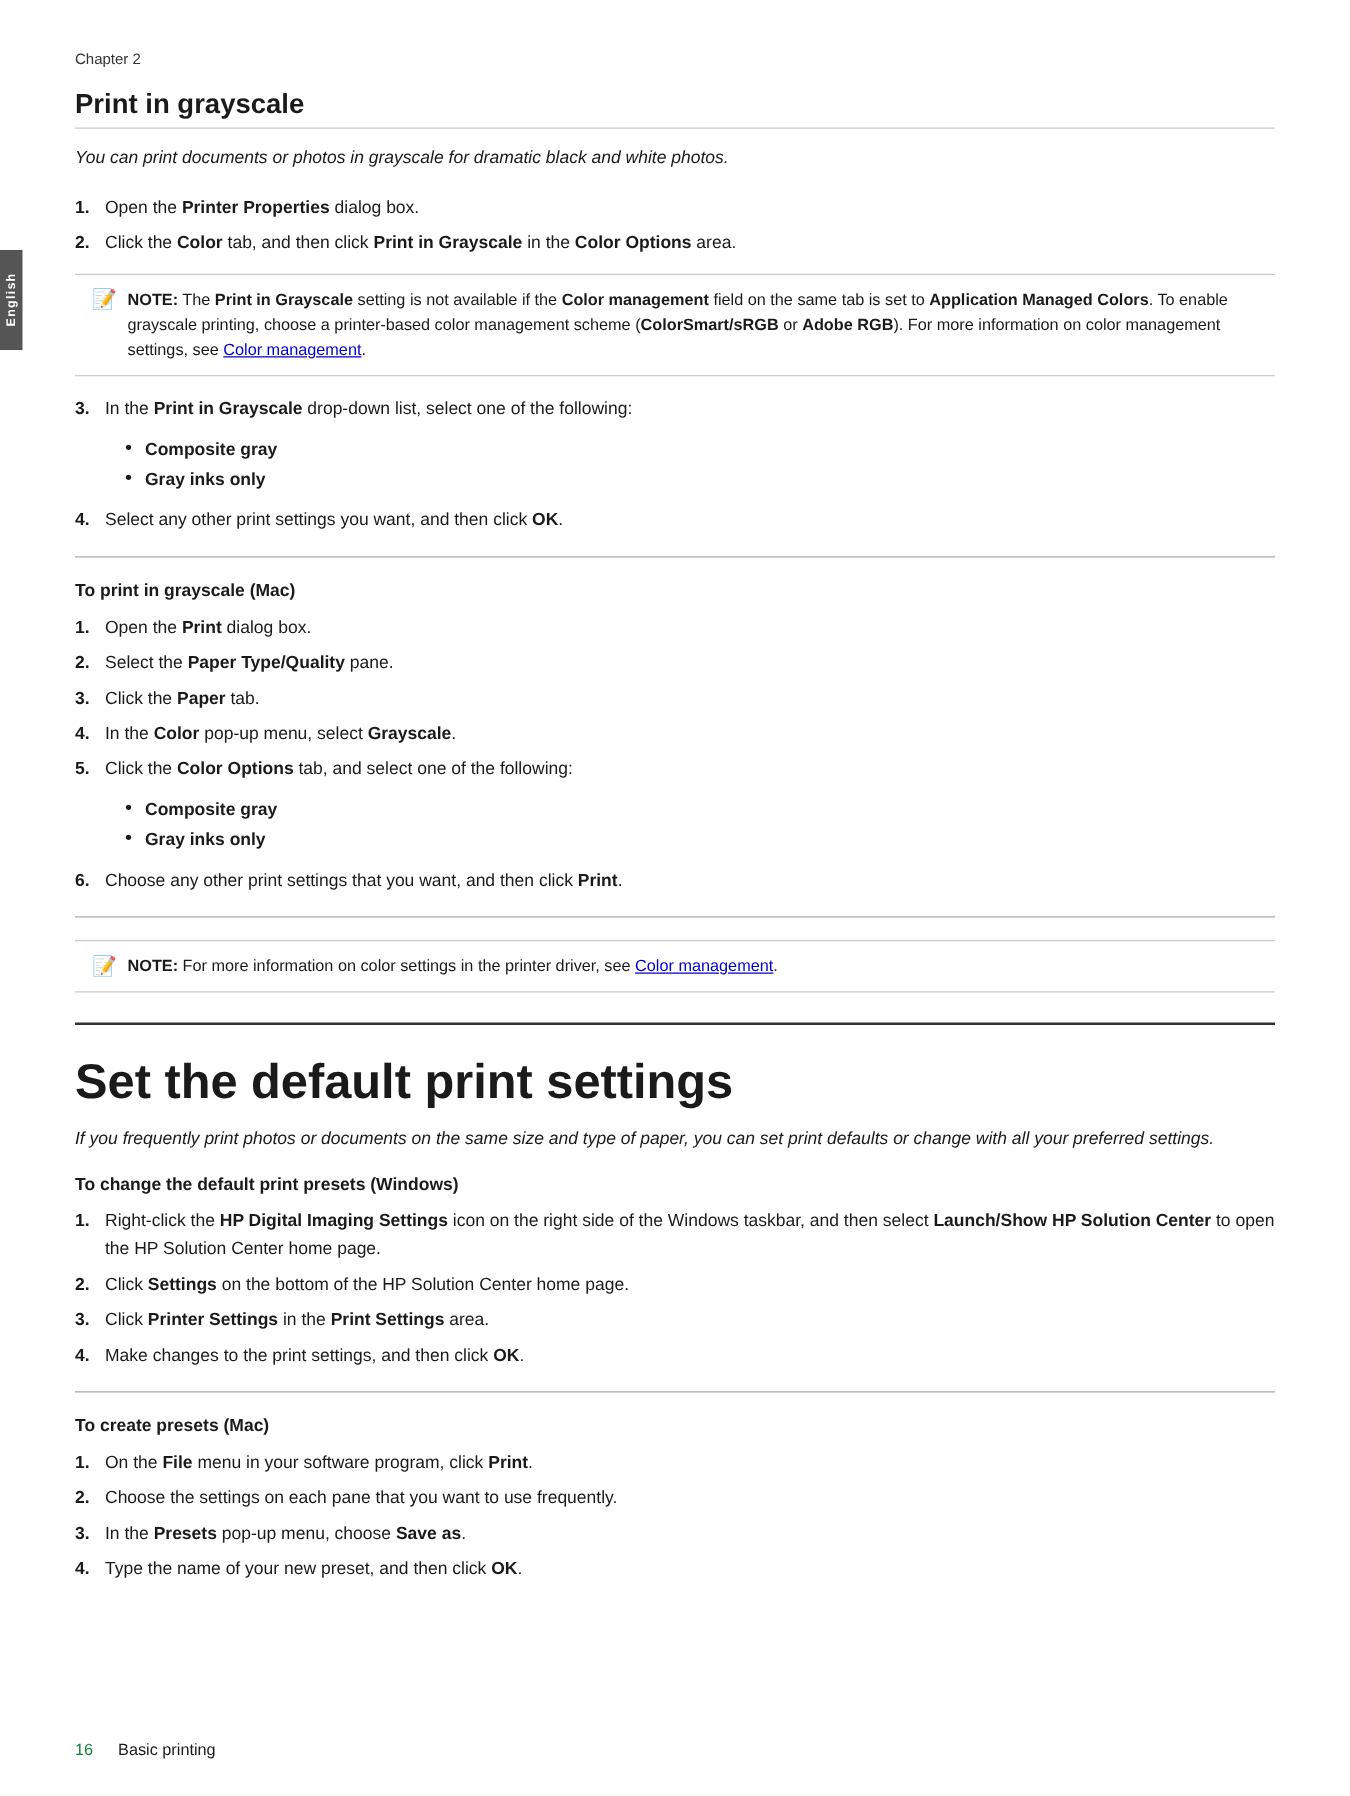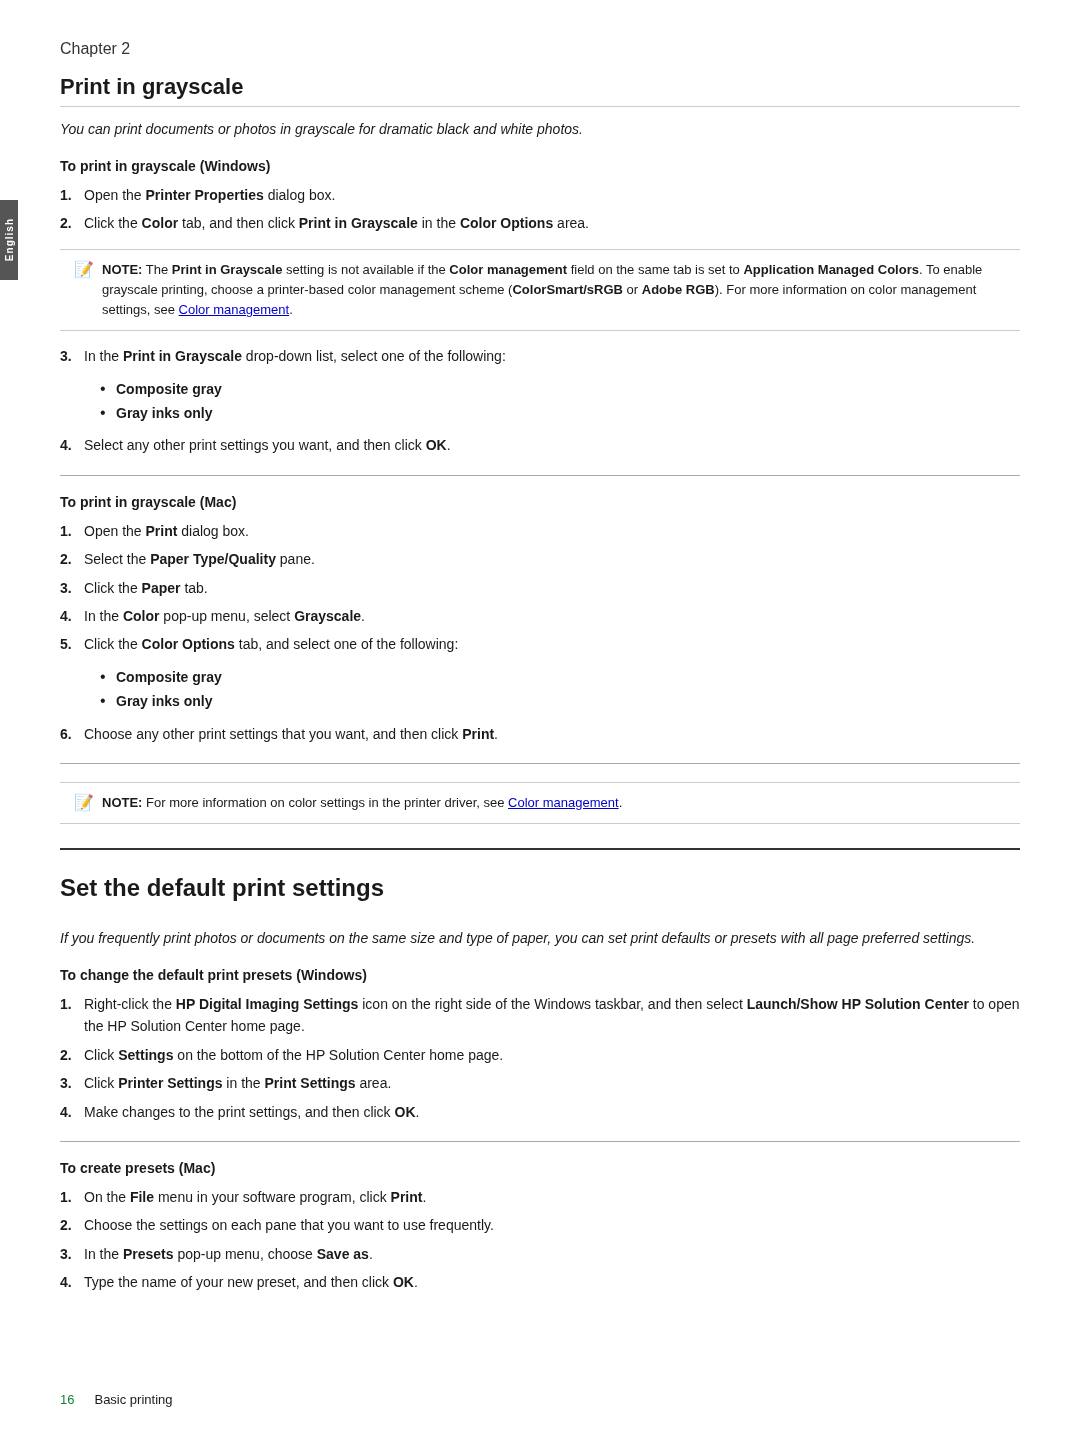--- a/index.html
+++ b/index.html
@@ -53,41 +53,41 @@
     
     .main-content {
       margin-left: 60px;
       margin-right: 60px;
       padding-top: 40px;
       padding-bottom: 60px;
     }
 
     
     .chapter-label {
-      font-size: 16px;
+      font-size: 12px;
       color: #333333;
       margin-bottom: 16px;
     }
 
     
     .section-heading-h2 {
       font-size: 22px;
       font-weight: bold;
       color: #1a1a1a;
       margin-bottom: 12px;
       border-bottom: 1px solid #cccccc;
       padding-bottom: 6px;
     }
 
     
     .section-heading-h1 {
-      font-size: 24px;
-      font-weight: bold;
-      color: #1a1a1a;
-      margin-bottom: 26px;
+      font-size: 39px;
+      font-weight: bold;
+      color: #1a1a1a;
+      margin-bottom: 12px;
     }
 
     .intro-text {
       font-size: 14px;
       color: #1a1a1a;
       margin-bottom: 18px;
       line-height: 1.5;
       font-style: italic;
     }
 
@@ -228,21 +228,20 @@
   </div>
 
   <div class="main-content">
 
     <div class="chapter-label">Chapter 2</div>
 
     <h2 class="section-heading-h2">Print in grayscale</h2>
 
     <p class="intro-text">You can print documents or photos in grayscale for dramatic black and white photos.</p>
 
-    <div class="sub-heading">To print in grayscale (Windows)</div>
 
     <ol class="step-list">
       <li>
         <span class="step-num">1.</span>
         <span class="step-text">Open the <span class="bold">Printer Properties</span> dialog box.</span>
       </li>
       <li>
         <span class="step-num">2.</span>
         <span class="step-text">Click the <span class="bold">Color</span> tab, and then click <span class="bold">Print in Grayscale</span> in the <span class="bold">Color Options</span> area.</span>
       </li>
@@ -330,21 +329,21 @@
       <span class="note-icon">📝</span>
       <span class="note-text">
         <span class="bold">NOTE:</span> For more information on color settings in the printer driver, see <span class="link-text">Color management</span>.
       </span>
     </div>
 
     <hr class="section-separator">
 
     <h1 class="section-heading-h1">Set the default print settings</h1>
 
-    <p class="intro-text">If you frequently print photos or documents on the same size and type of paper, you can set print defaults or presets with all page preferred settings.</p>
+    <p class="intro-text">If you frequently print photos or documents on the same size and type of paper, you can set print defaults or change with all your preferred settings.</p>
 
     <div class="sub-heading">To change the default print presets (Windows)</div>
 
     <ol class="step-list">
       <li>
         <span class="step-num">1.</span>
         <span class="step-text">Right-click the <span class="bold">HP Digital Imaging Settings</span> icon on the right side of the Windows taskbar, and then select <span class="bold">Launch/Show HP Solution Center</span> to open the HP Solution Center home page.</span>
       </li>
       <li>
         <span class="step-num">2.</span>

